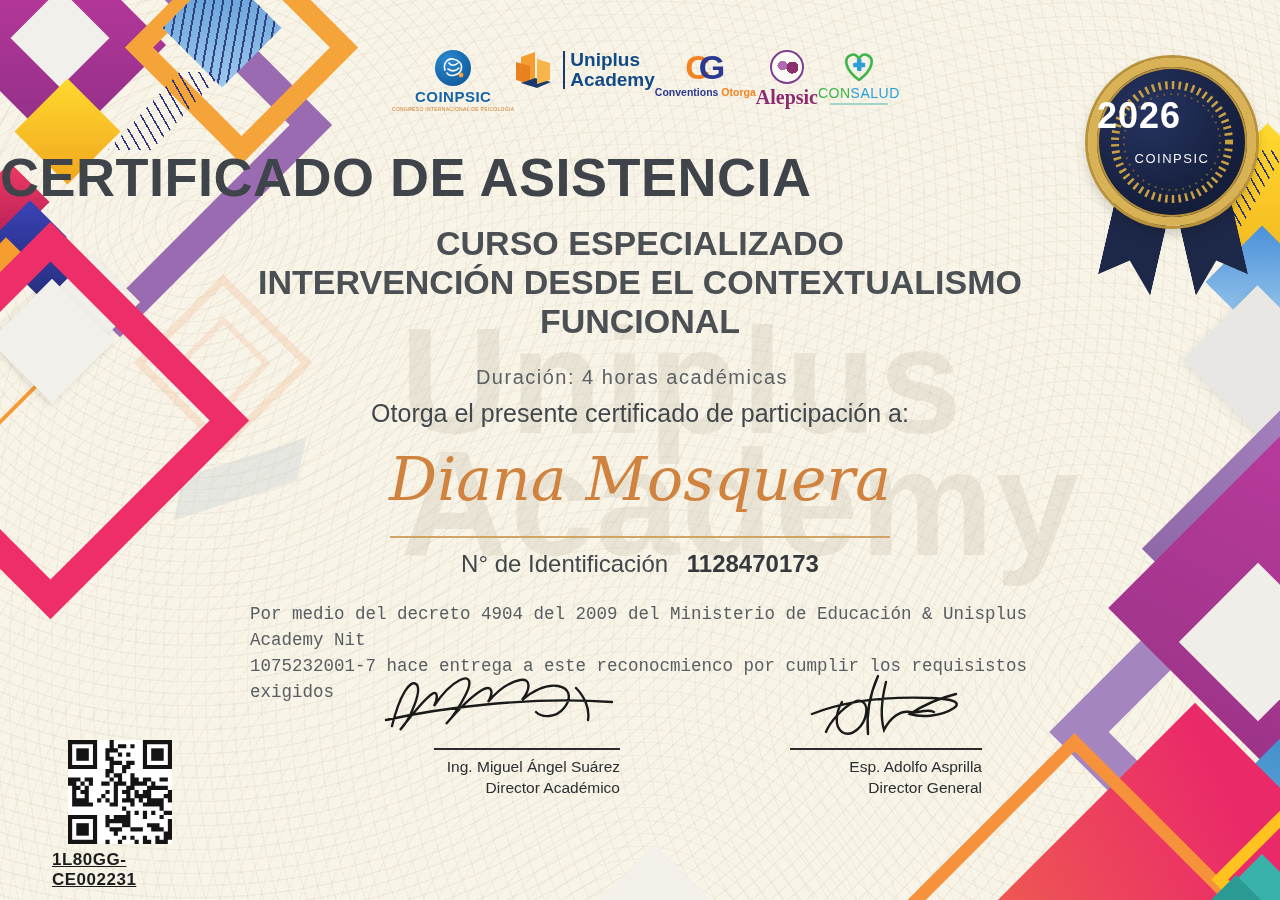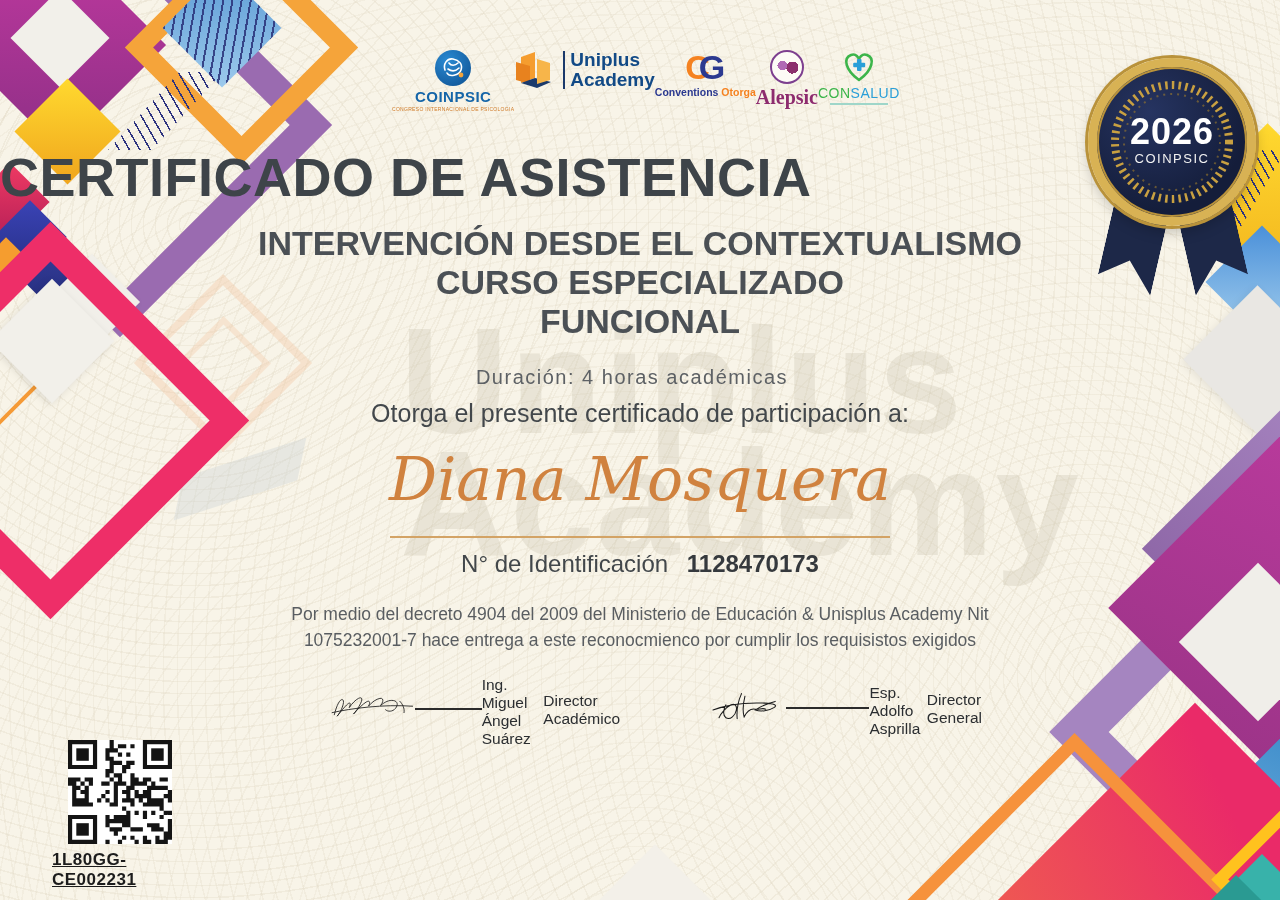--- a/index.html
+++ b/index.html
@@ -43,42 +43,42 @@
   .consalud-bar{width:58px;height:2px;background:#9fd6c9;margin-top:2px;}
 
   
   .badge{position:absolute;left:1088px;top:58px;width:170px;height:240px;z-index:3;}
   .ribbon{position:absolute;top:118px;width:56px;height:115px;background:#1d2848;z-index:1;}
   .ribbon.l{left:20px;transform:rotate(13deg);clip-path:polygon(0 0,100% 0,100% 100%,50% 74%,0 92%);}
   .ribbon.r{right:20px;transform:rotate(-13deg);clip-path:polygon(0 0,100% 0,100% 92%,50% 74%,0 100%);}
   .badge-circle{position:absolute;left:0;top:0;width:150px;height:150px;border-radius:50%;
     border:9px solid #d8b254;background:radial-gradient(circle at 35% 30%,#263461,#141d3a 70%);
     box-shadow:0 0 0 3px #b9923a, inset 0 0 0 2px #b9923a, 0 6px 14px rgba(0,0,0,.22);z-index:2;}
-  .badge-year{position:absolute;left:0;right:0;top:44px;text-align:center;color:#fff;font-size:36px;font-weight:bold;letter-spacing:1px;}
+  .badge-year{position:absolute;left:0;right:0;top:28px;color:#fff;font-size:36px;font-weight:bold;letter-spacing:1px;}
   .badge-org{position:absolute;left:0;right:0;top:84px;text-align:center;color:#f2f2f2;font-size:13px;letter-spacing:1.5px;}
 
   
   .title{position:absolute;left:0;right:0;top:146px;text-align:left;
     font-size:54px;font-weight:700;color:#3e4449;letter-spacing:.5px;}
   .course{position:absolute;left:0;right:0;top:224px;text-align:center;
     font-size:34px;font-weight:700;color:#4b5055;line-height:39px;}
   .duration{position:absolute;left:0;right:16px;top:366px;text-align:center;
     font-size:20px;color:#5d6165;letter-spacing:1.5px;}
   .grant{position:absolute;left:0;right:0;top:399px;text-align:center;
     font-size:25px;color:#42474b;}
   .recipient{position:absolute;left:0;right:0;top:444px;text-align:center;
     font-family:"DejaVu Serif",serif;font-style:italic;font-size:60px;color:#d0823f;}
   .name-rule{position:absolute;left:390px;top:536px;width:500px;border-top:2px solid #d3a365;}
   .id-row{position:absolute;left:0;right:0;top:550px;text-align:center;font-size:24px;color:#42474b;}
   .id-row .id-value{font-weight:bold;color:#35393d;margin-left:12px;}
   .legal{position:absolute;left:50%;transform:translateX(-50%);top:601px;width:780px;
-    text-align:center;font-size:17.5px;color:#595d61;line-height:26px;}
-
-  
-  .sig-block{position:absolute;top:668px;display:flex;flex-direction:row;align-items:center;}
+    text-align:left;font-size:17.5px;color:#595d61;line-height:26px;font-family:Liberation Mono, monospace;}
+
+  
+  .sig-block{position:absolute;top:668px;display:flex;flex-direction:column;align-items:flex-end;}
   .sig-left{left:330px;width:290px;}
   .sig-right{left:700px;width:282px;}
   .sig-line{border-top:2px solid #2b2b2b;margin-top:2px;}
   .sig-left .sig-line{width:186px;}
   .sig-right .sig-line{width:192px;}
   .sig-name{font-size:15.5px;color:#2b2e31;margin-top:8px;}
   .sig-title{font-size:15.5px;color:#2b2e31;margin-top:3px;}
 
   
   .qr-block{position:absolute;left:52px;top:740px;width:150px;z-index:3;}
@@ -203,22 +203,22 @@
           <circle cx="75" cy="75" r="57" fill="none" stroke="#c8a041" stroke-width="8" stroke-dasharray="2.5 4.2"></circle>
           <circle cx="75" cy="75" r="48" fill="none" stroke="#9b7a2d" stroke-width="2" stroke-dasharray="2 5" opacity=".6"></circle>
         </svg>
         <div class="badge-year">2026</div>
         <div class="badge-org">COINPSIC</div>
       </div>
     </div>
 
     <div class="title">CERTIFICADO DE ASISTENCIA</div>
     <div class="course">
+      <div>CURSO ESPECIALIZADO</div>
       <div>INTERVENCIÓN DESDE EL CONTEXTUALISMO</div>
-      <div>CURSO ESPECIALIZADO</div>
       <div>FUNCIONAL</div>
     </div>
     <div class="duration">Duración: 4 horas académicas</div>
     <div class="grant">Otorga el presente certificado de participación a:</div>
     <div class="recipient">Diana Mosquera</div>
     <div class="name-rule"></div>
     <div class="id-row">
       <span>N° de Identificación</span>
       <span class="id-value">1128470173</span>
     </div>

